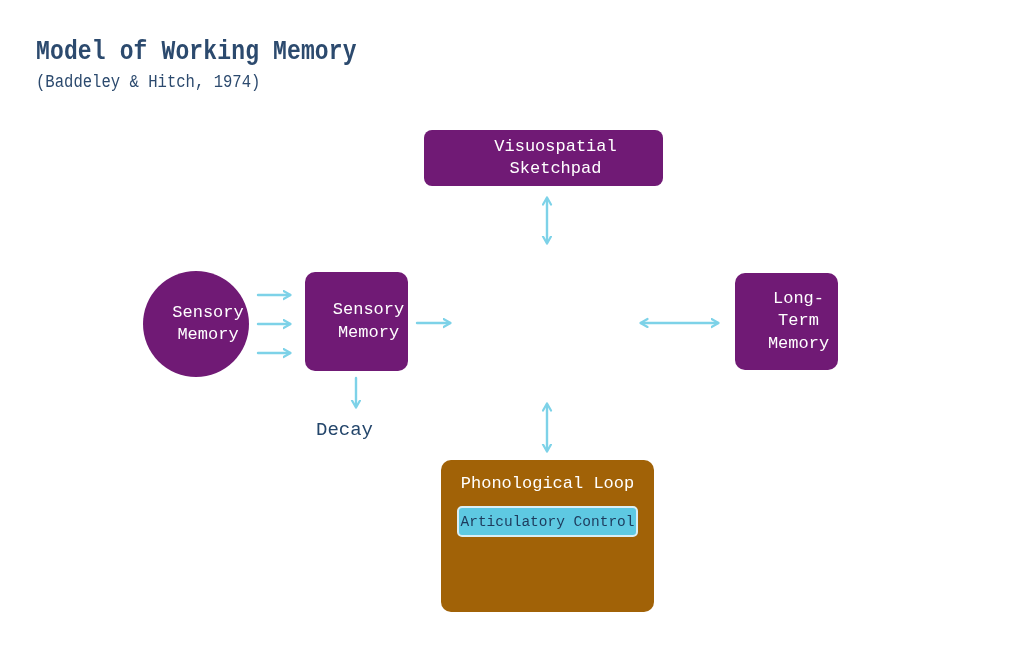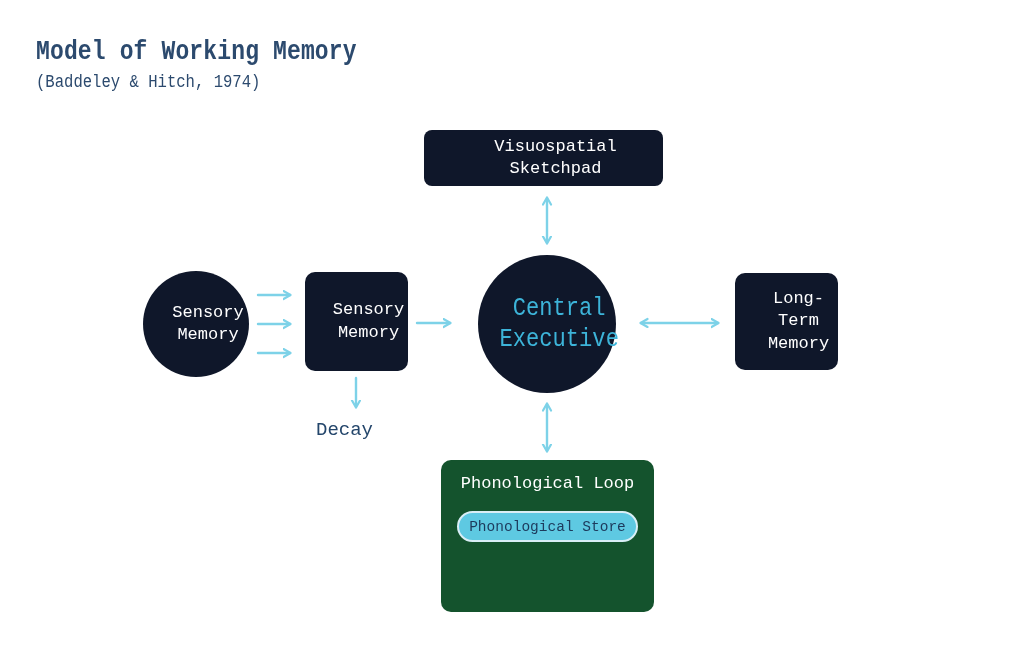--- a/index.html
+++ b/index.html
@@ -30,21 +30,21 @@
     font-weight: 500;
     color: #2c4a6e;
     transform: scaleX(0.82);
     transform-origin: 0 50%;
     white-space: nowrap;
   }
 
   
   .node {
     position: absolute;
-    background: #0f172a;
+    background: #701a75;
     color: #ffffff;
     display: flex;
     align-items: center;
     justify-content: center;
     text-align: center;
     box-sizing: border-box;
     padding-left: 24px;
   }
   .node-label {
     white-space: pre-line;
@@ -69,21 +69,21 @@
   }
 
   #sensory-circle { left: 143px; top: 271px; width: 106px; height: 106px; }
   #sensory-box   { left: 305px; top: 272px; width: 103px; height: 99px; }
   #longterm-box  { left: 735px; top: 273px; width: 103px; height: 97px; justify-content: center; }
 
   
   #phonological-loop {
     position: absolute;
     left: 441px; top: 460px; width: 213px; height: 152px;
-    background: #14532d;
+    background: #a16207;
     border-radius: 10px;
     box-sizing: border-box;
     display: flex;
     flex-direction: column;
     align-items: center;
   }
   #phonological-loop-title {
     margin-top: 14px;
     font-size: 17px;
     color: #ffffff;
@@ -140,42 +140,38 @@
       <line x1="547" y1="404" x2="547" y2="451" marker-start="url(#chev)" marker-end="url(#chev)"></line>
       <line x1="641" y1="323" x2="718" y2="323" marker-start="url(#chev)" marker-end="url(#chev)"></line>
       <line x1="356" y1="378" x2="356" y2="407" marker-end="url(#chev)"></line>
     </g>
   </svg>
 
   <div id="visuospatial-box" class="node">
     <span class="node-label">Visuospatial Sketchpad</span>
   </div>
 
-  <div id="central-circle" class="node circle">
-    <span class="node-label">Central
-Executive</span>
-  </div>
 
   <div id="sensory-circle" class="node circle">
     <span class="node-label">Sensory
 Memory</span>
   </div>
 
   <div id="sensory-box" class="node rounded">
     <span class="node-label">Sensory
 Memory</span>
   </div>
 
   <div id="longterm-box" class="node rounded">
     <span class="node-label">Long-Term
 Memory</span>
   </div>
 
   <div id="phonological-loop">
     <div id="phonological-loop-title">Phonological Loop</div>
-    <div id="phonological-store-chip" class="chip">
-      <span>Phonological Store</span>
+    <div id="articulatory-chip" class="chip">
+      <span>Articulatory Control</span>
     </div>
   </div>
 
   <div id="decay-label">Decay</div>
 
 </div>
 
 </body></html>

